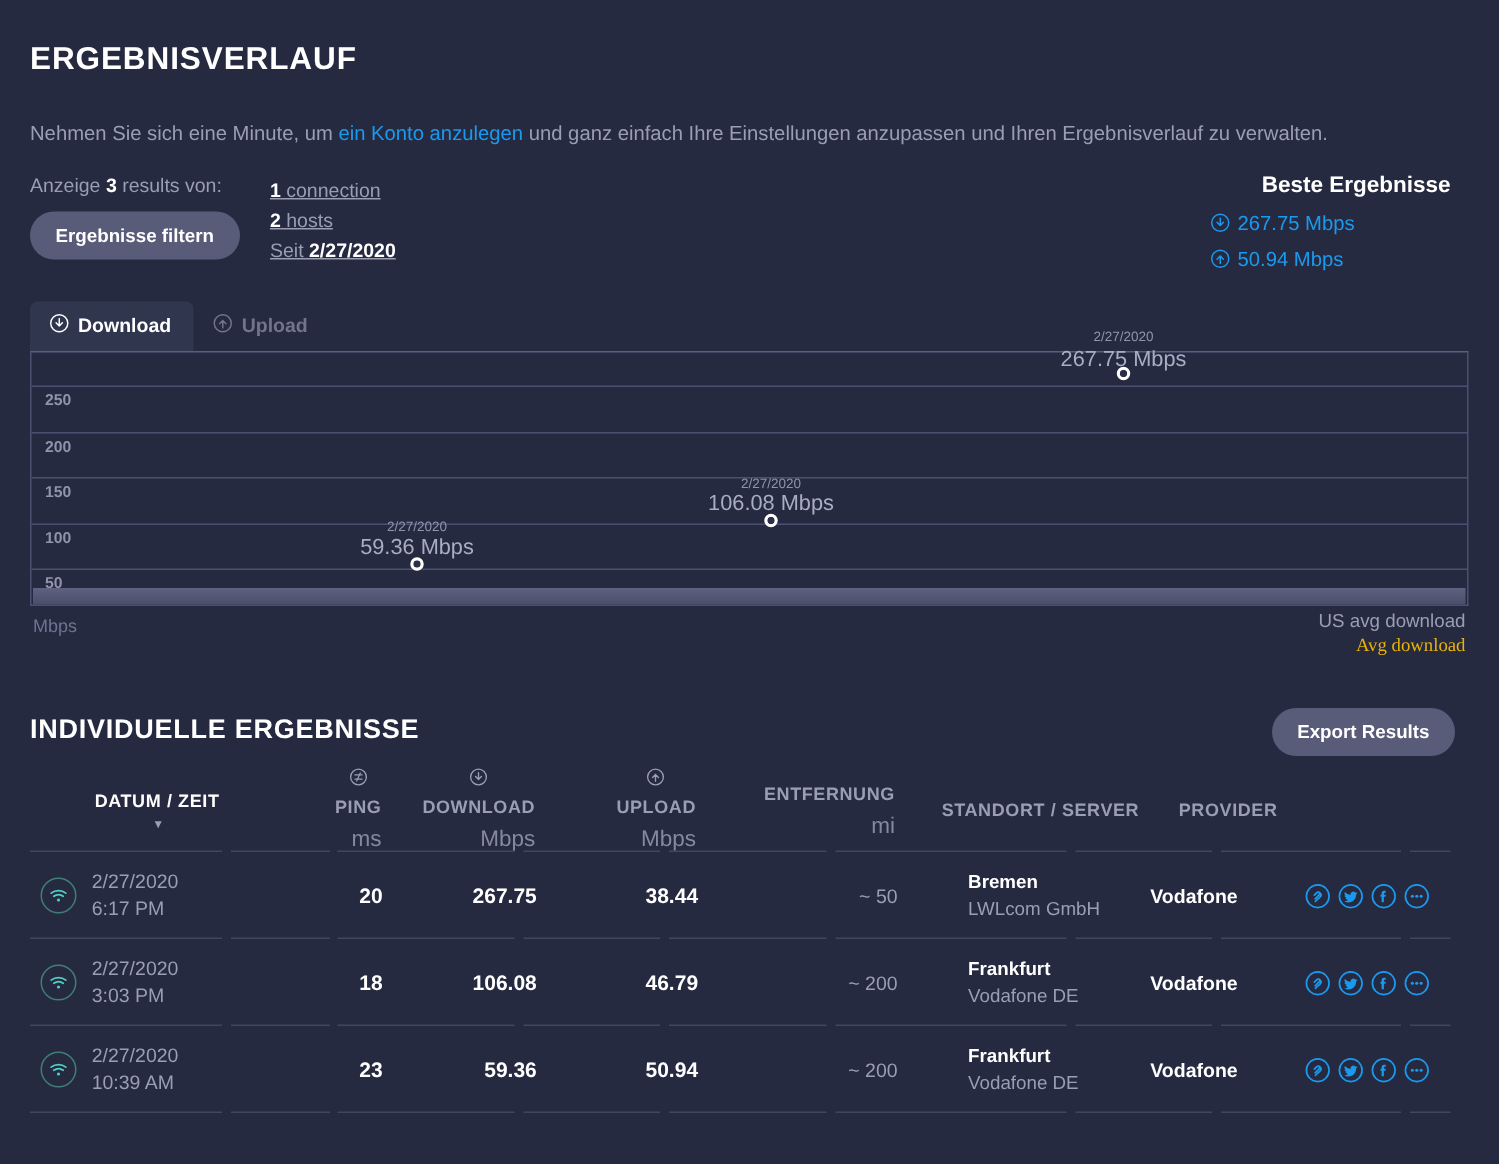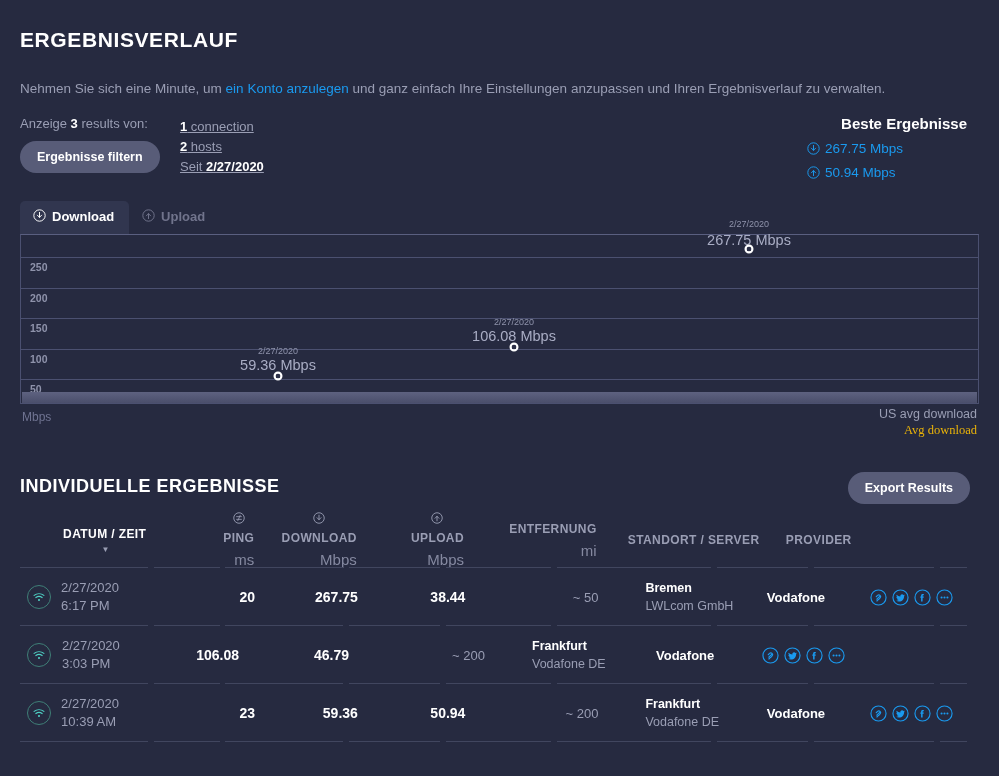--- a/index.html
+++ b/index.html
@@ -421,20 +421,23 @@
               <path d="M2.4 6.2a9 9 0 0 1 11.2 0" fill="none" stroke="#4fd1c5" stroke-width="1.3" stroke-linecap="round"></path>
               <path d="M4.4 8.6a6 6 0 0 1 7.2 0" fill="none" stroke="#4fd1c5" stroke-width="1.3" stroke-linecap="round"></path>
               <circle cx="8" cy="11.4" r="1.2" fill="#4fd1c5"></circle>
             </svg>
         </div>
       </div>
       <div class="c c-date">
         <div class="dateval">2/27/2020</div>
         <div class="dateval">3:03 PM</div>
       </div>
+      <div class="c c-ping">
+          <div class="val">18</div>
+        </div>
       <div class="c c-dl">
           <div class="val">106.08</div>
         </div>
       <div class="c c-ul">
           <div class="val">46.79</div>
         </div>
       <div class="c c-dist">
           <div class="dist">~ 200</div>
         </div>
       <div class="c c-loc">

